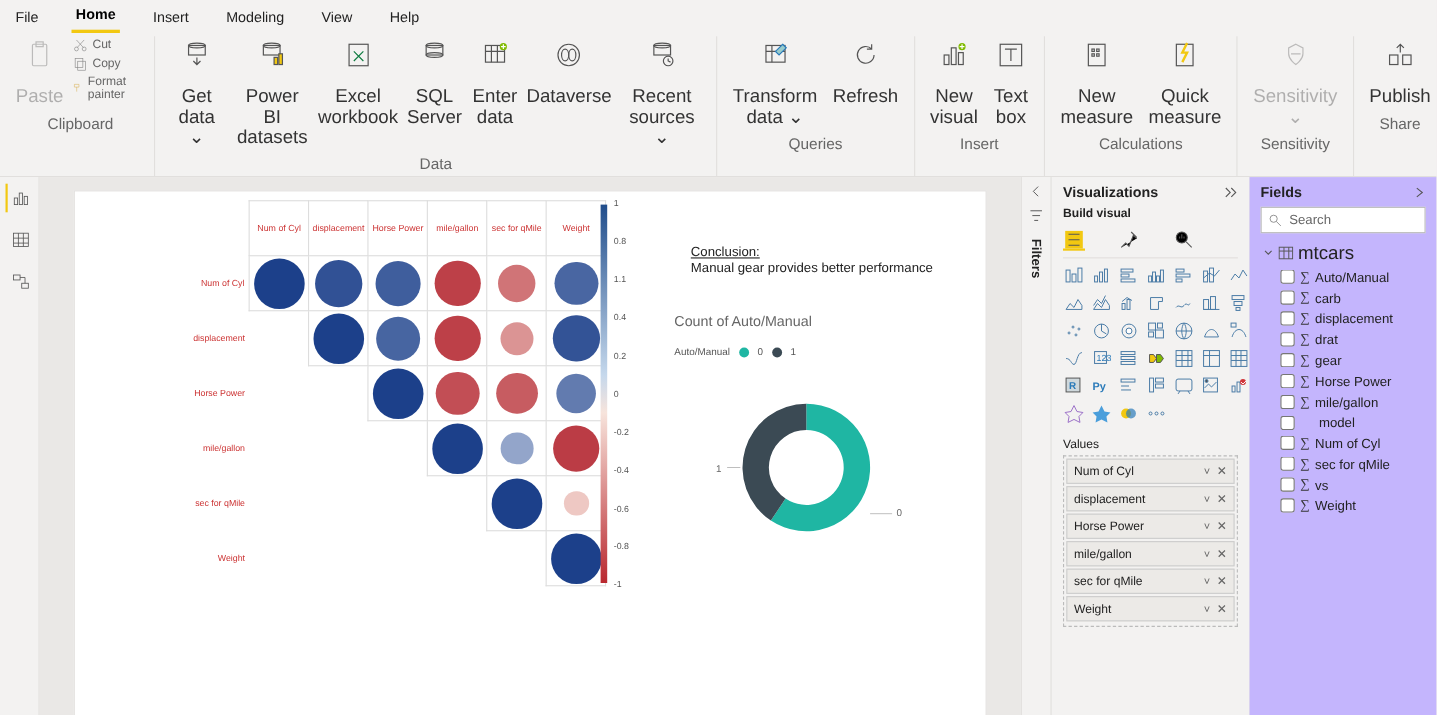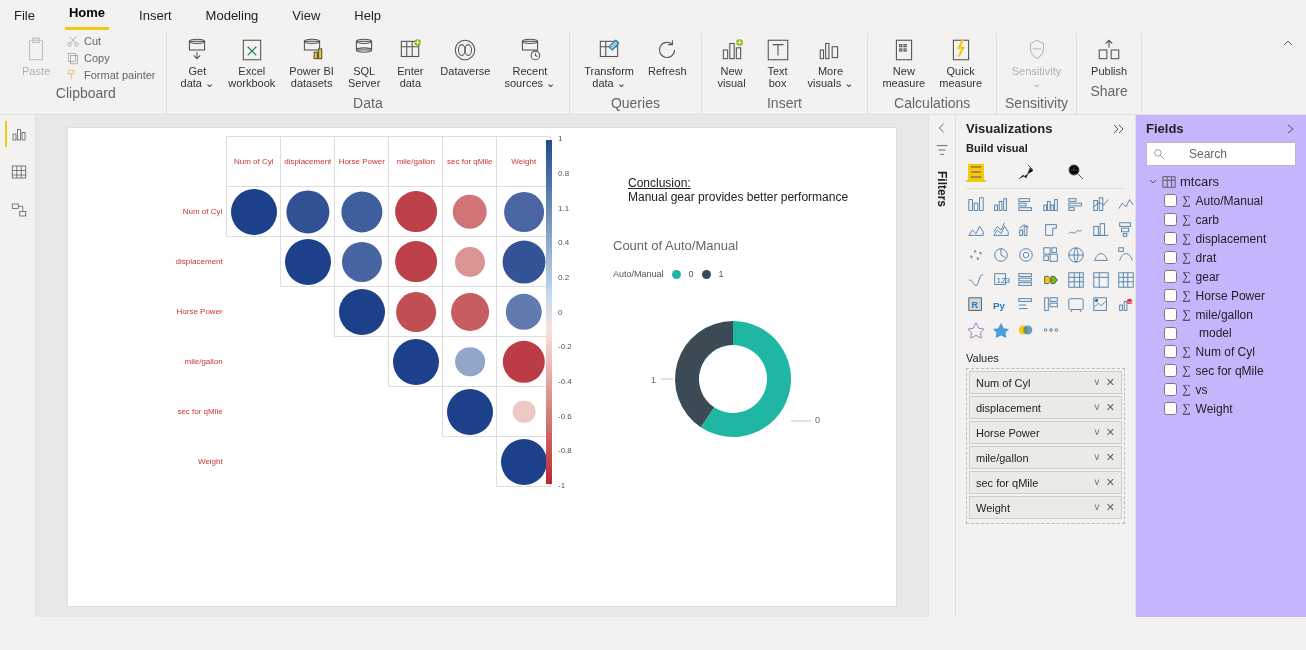--- a/index.html
+++ b/index.html
@@ -11,21 +11,21 @@
 .menu span.active{border-bottom:3px solid #f2c811;color:#000;font-weight:bold}
 
 
 .ribbon{display:flex;align-items:stretch;background:#f3f2f1;border-bottom:1px solid #e1dfdd;padding:3px 6px 0 6px}
 .rgroup{display:flex;flex-direction:column;align-items:center;border-right:1px solid #e1dfdd;padding:0 8px}
 .rgroup:last-child{border-right:none}
 .rgroup .row{display:flex;align-items:flex-start;gap:2px}
 .rgroup .lbl{font-size:14px;color:#666;margin:2px 0 3px 0}
 .rbtn{display:flex;flex-direction:column;align-items:center;justify-content:flex-start;padding:4px 6px;min-width:44px;cursor:pointer}
 .rbtn .ico{width:26px;height:26px;display:flex;align-items:center;justify-content:center}
-.rbtn .t{font-size:11px;text-align:center;line-height:1.1;margin-top:2px;color:#333;white-space:pre-line}
+.rbtn .t{font-size:17px;text-align:center;line-height:1.1;margin-top:16px;color:#333;white-space:pre-line}
 .rbtn svg{width:26px;height:26px;stroke:#555;stroke-width:1;fill:none}
 .rbtn.dim{opacity:.35}
 .clip-mini{display:flex;flex-direction:column;gap:1px;margin-left:4px}
 .clip-mini div{display:flex;align-items:center;gap:4px;font-size:11px;color:#666;padding:1px 2px;cursor:pointer}
 .clip-mini svg{width:14px;height:14px;stroke:#888;fill:none}
 
 
 .stage{display:flex;height:calc(100% - 148px)}
 .leftbar{background:#f3f2f1;border-right:1px solid #e1dfdd;width:36px;display:flex;flex-direction:column;align-items:center;padding-top:6px;gap:12px}
 .leftbar div{width:26px;height:26px;display:flex;align-items:center;justify-content:center;cursor:pointer;border-left:2px solid transparent}
@@ -70,22 +70,22 @@
 .viz-grid div{width:20px;height:20px;display:flex;align-items:center;justify-content:center;cursor:pointer}
 .viz-grid svg{width:18px;height:18px;stroke:#4a7ba6;stroke-width:1;fill:none}
 .values h5{font-size:11px;margin:2px 0 4px 0;font-weight:400}
 .valbox{border:1px dashed #bbb;padding:2px}
 .valrow{background:#eceae7;border:1px solid #ccc;margin-bottom:2px;padding:4px 6px;font-size:11px;display:flex;align-items:center;justify-content:space-between;cursor:pointer}
 .valrow .x{color:#666;cursor:pointer}
 .valrow .chev{color:#666;font-size:10px;margin-right:6px}
 
 .fpanel{width:170px;background:#c4b5fd;padding:6px 10px}
 .fpanel h4{margin:0 0 6px 0;font-size:13px;font-weight:600;display:flex;justify-content:space-between;align-items:center}
-.srch{border:1px solid #bbb;background:#fff;font-size:12px;padding:4px 6px;width:100%;display:flex;gap:23px;align-items:flex-end;color:#666}
-.table-name{font-size:13px;margin:8px 0 2px 2px;display:flex;gap:4px;align-items:center}
+.srch{border:1px solid #bbb;background:#fff;font-size:12px;padding:4px 6px;width:100%;display:flex;gap:6px;align-items:flex-end;color:#666}
+.table-name{font-size:17px;margin:8px 0 2px 2px;display:flex;gap:4px;align-items:center}
 .flist{margin-left:18px}
 .frow{display:flex;align-items:center;gap:5px;padding:2px 0;font-size:12px;cursor:pointer}
 .frow input{margin:0}
 .sigma{font-family:"Segoe UI Symbol";font-size:12px;color:#333}
 </style>
 </head>
 <body>
 
 <div class="menu" id="menu">
     <span>File</span>
@@ -145,38 +145,38 @@
               <ellipse cx="12" cy="4" rx="7" ry="2"></ellipse>
               <path d="M12 14v6M9 17l3 3 3-3"></path>
             </svg>
           </span>
           <span class="t">Get
 data ⌄</span>
         </div>
         <div class="rbtn">
           <span class="ico">
             <svg viewBox="0 0 24 24">
-              <rect x="4" y="3" width="16" height="18"></rect>
-              <path d="M8 9l8 8M16 9l-8 8" stroke="#107c41"></path>
-            </svg>
-          </span>
-          <span class="t">Excel
-workbook</span>
-        </div>
-        <div class="rbtn">
-          <span class="ico">
-            <svg viewBox="0 0 24 24">
               <rect x="5" y="4" width="14" height="8"></rect>
               <ellipse cx="12" cy="4" rx="7" ry="2"></ellipse>
               <rect x="14" y="14" width="3" height="6" fill="#f2c811"></rect>
               <rect x="18" y="11" width="3" height="9" fill="#f2c811"></rect>
             </svg>
           </span>
           <span class="t">Power BI
 datasets</span>
+        </div>
+        <div class="rbtn">
+          <span class="ico">
+            <svg viewBox="0 0 24 24">
+              <rect x="4" y="3" width="16" height="18"></rect>
+              <path d="M8 9l8 8M16 9l-8 8" stroke="#107c41"></path>
+            </svg>
+          </span>
+          <span class="t">Excel
+workbook</span>
         </div>
         <div class="rbtn">
           <span class="ico">
             <svg viewBox="0 0 24 24">
               <rect x="5" y="4" width="14" height="8"></rect>
               <ellipse cx="12" cy="4" rx="7" ry="2"></ellipse>
               <ellipse cx="12" cy="12" rx="7" ry="2"></ellipse>
             </svg>
           </span>
           <span class="t">SQL
@@ -262,31 +262,20 @@
         </div>
         <div class="rbtn">
           <span class="ico">
             <svg viewBox="0 0 24 24">
               <rect x="3" y="3" width="18" height="18"></rect>
               <path d="M7 7h10M12 7v10"></path>
             </svg>
           </span>
           <span class="t">Text
 box</span>
-        </div>
-        <div class="rbtn">
-          <span class="ico">
-            <svg viewBox="0 0 24 24">
-              <rect x="3" y="12" width="3" height="8"></rect>
-              <rect x="8" y="6" width="3" height="14"></rect>
-              <rect x="14" y="9" width="5" height="10"></rect>
-            </svg>
-          </span>
-          <span class="t">More
-visuals ⌄</span>
         </div>
       </div>
     <div class="lbl">Insert</div>
   </div>
 
   <div class="rgroup">
     <div class="row" id="g-calc">
         <div class="rbtn">
           <span class="ico">
             <svg viewBox="0 0 24 24">

